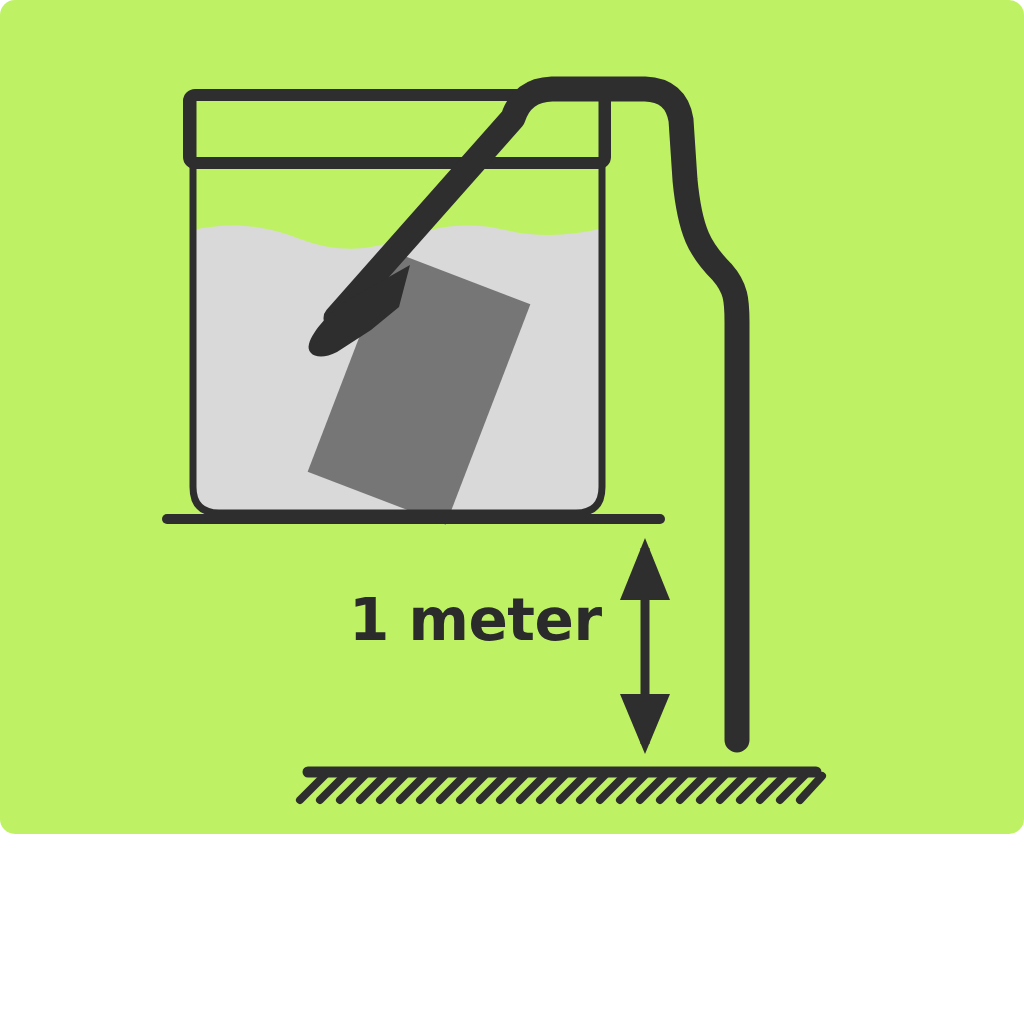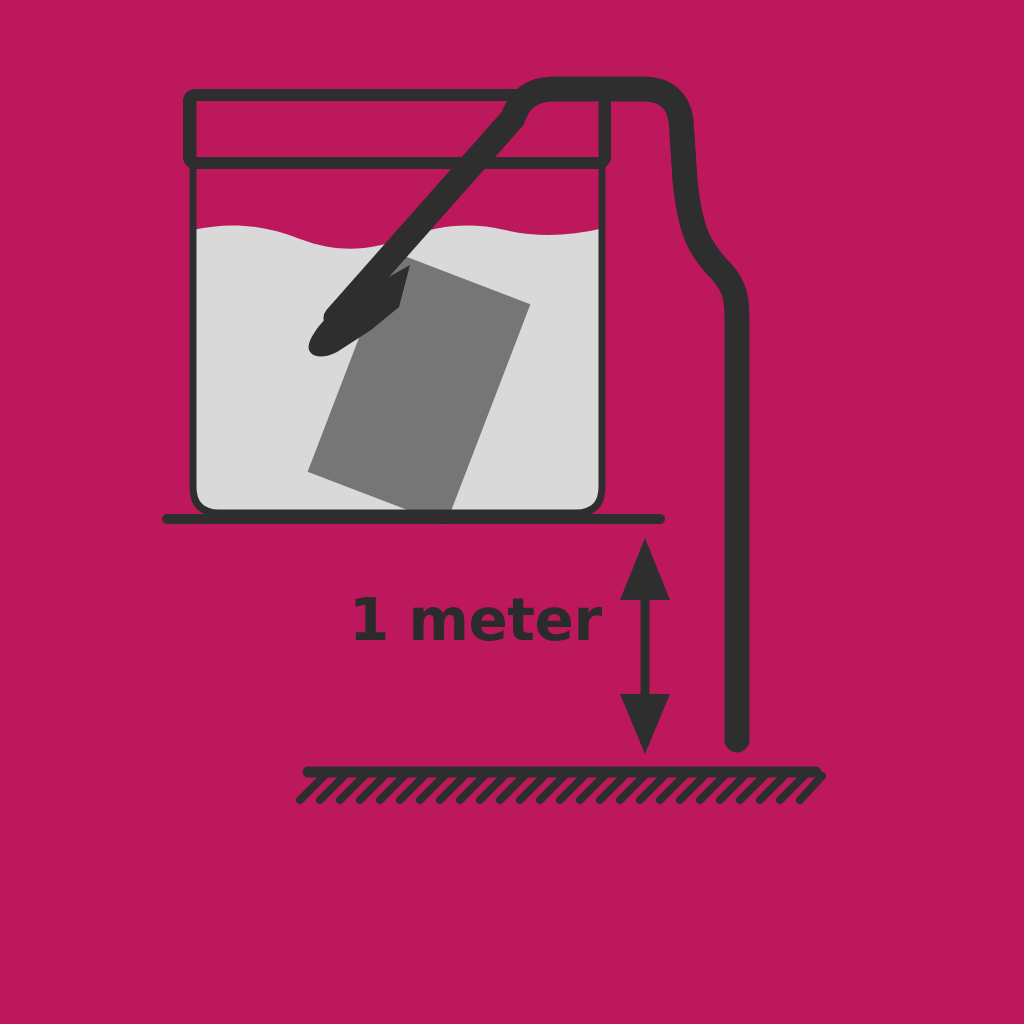--- a/index.html
+++ b/index.html
@@ -10,22 +10,23 @@
   }
   body {
     width: 1024px;
     height: 1024px;
     font-family: "Liberation Sans", sans-serif;
     overflow: hidden;
   }
   #stage {
     position: relative;
     width: 1024px;
-    height: 1024px;
-    background: #be185d;
+    height: 834px;
+    background: #bef264;
+    border-radius: 15px;
   }
   #figure {
     position: absolute;
     left: 0;
     top: 0;
     width: 1024px;
     height: 1024px;
   }
   .dim-label {
     font-family: "DejaVu Sans", sans-serif;

